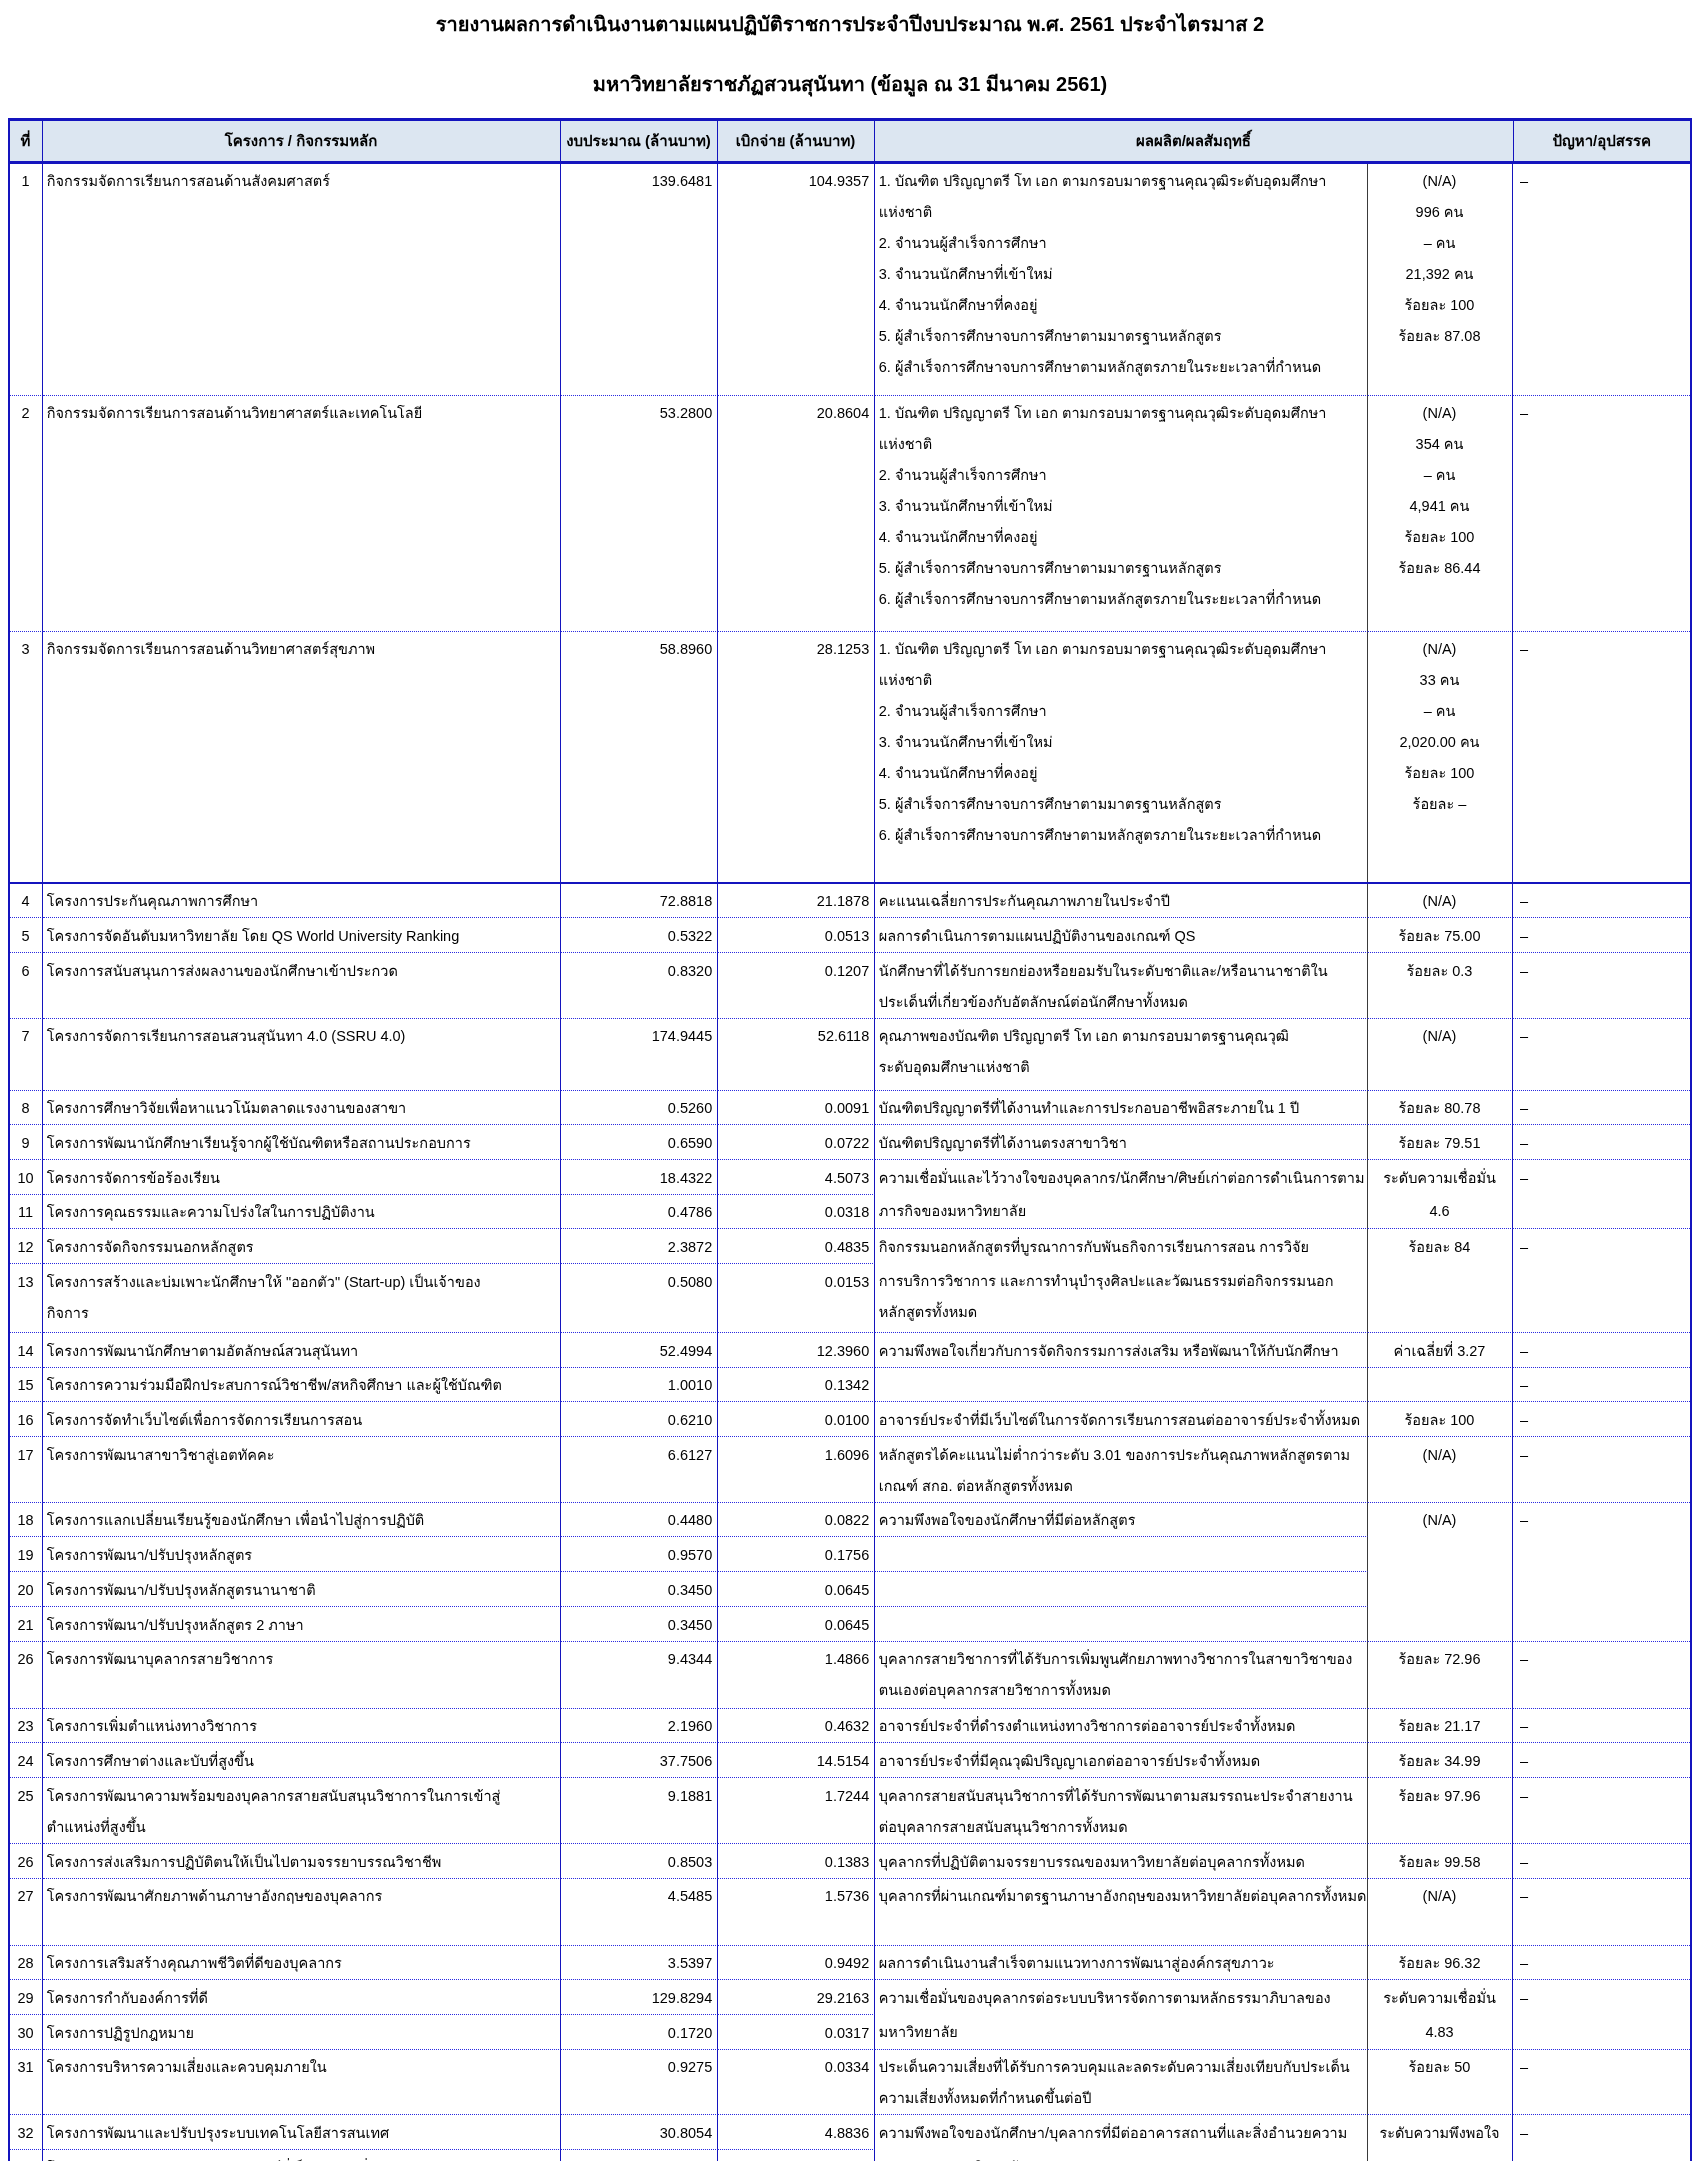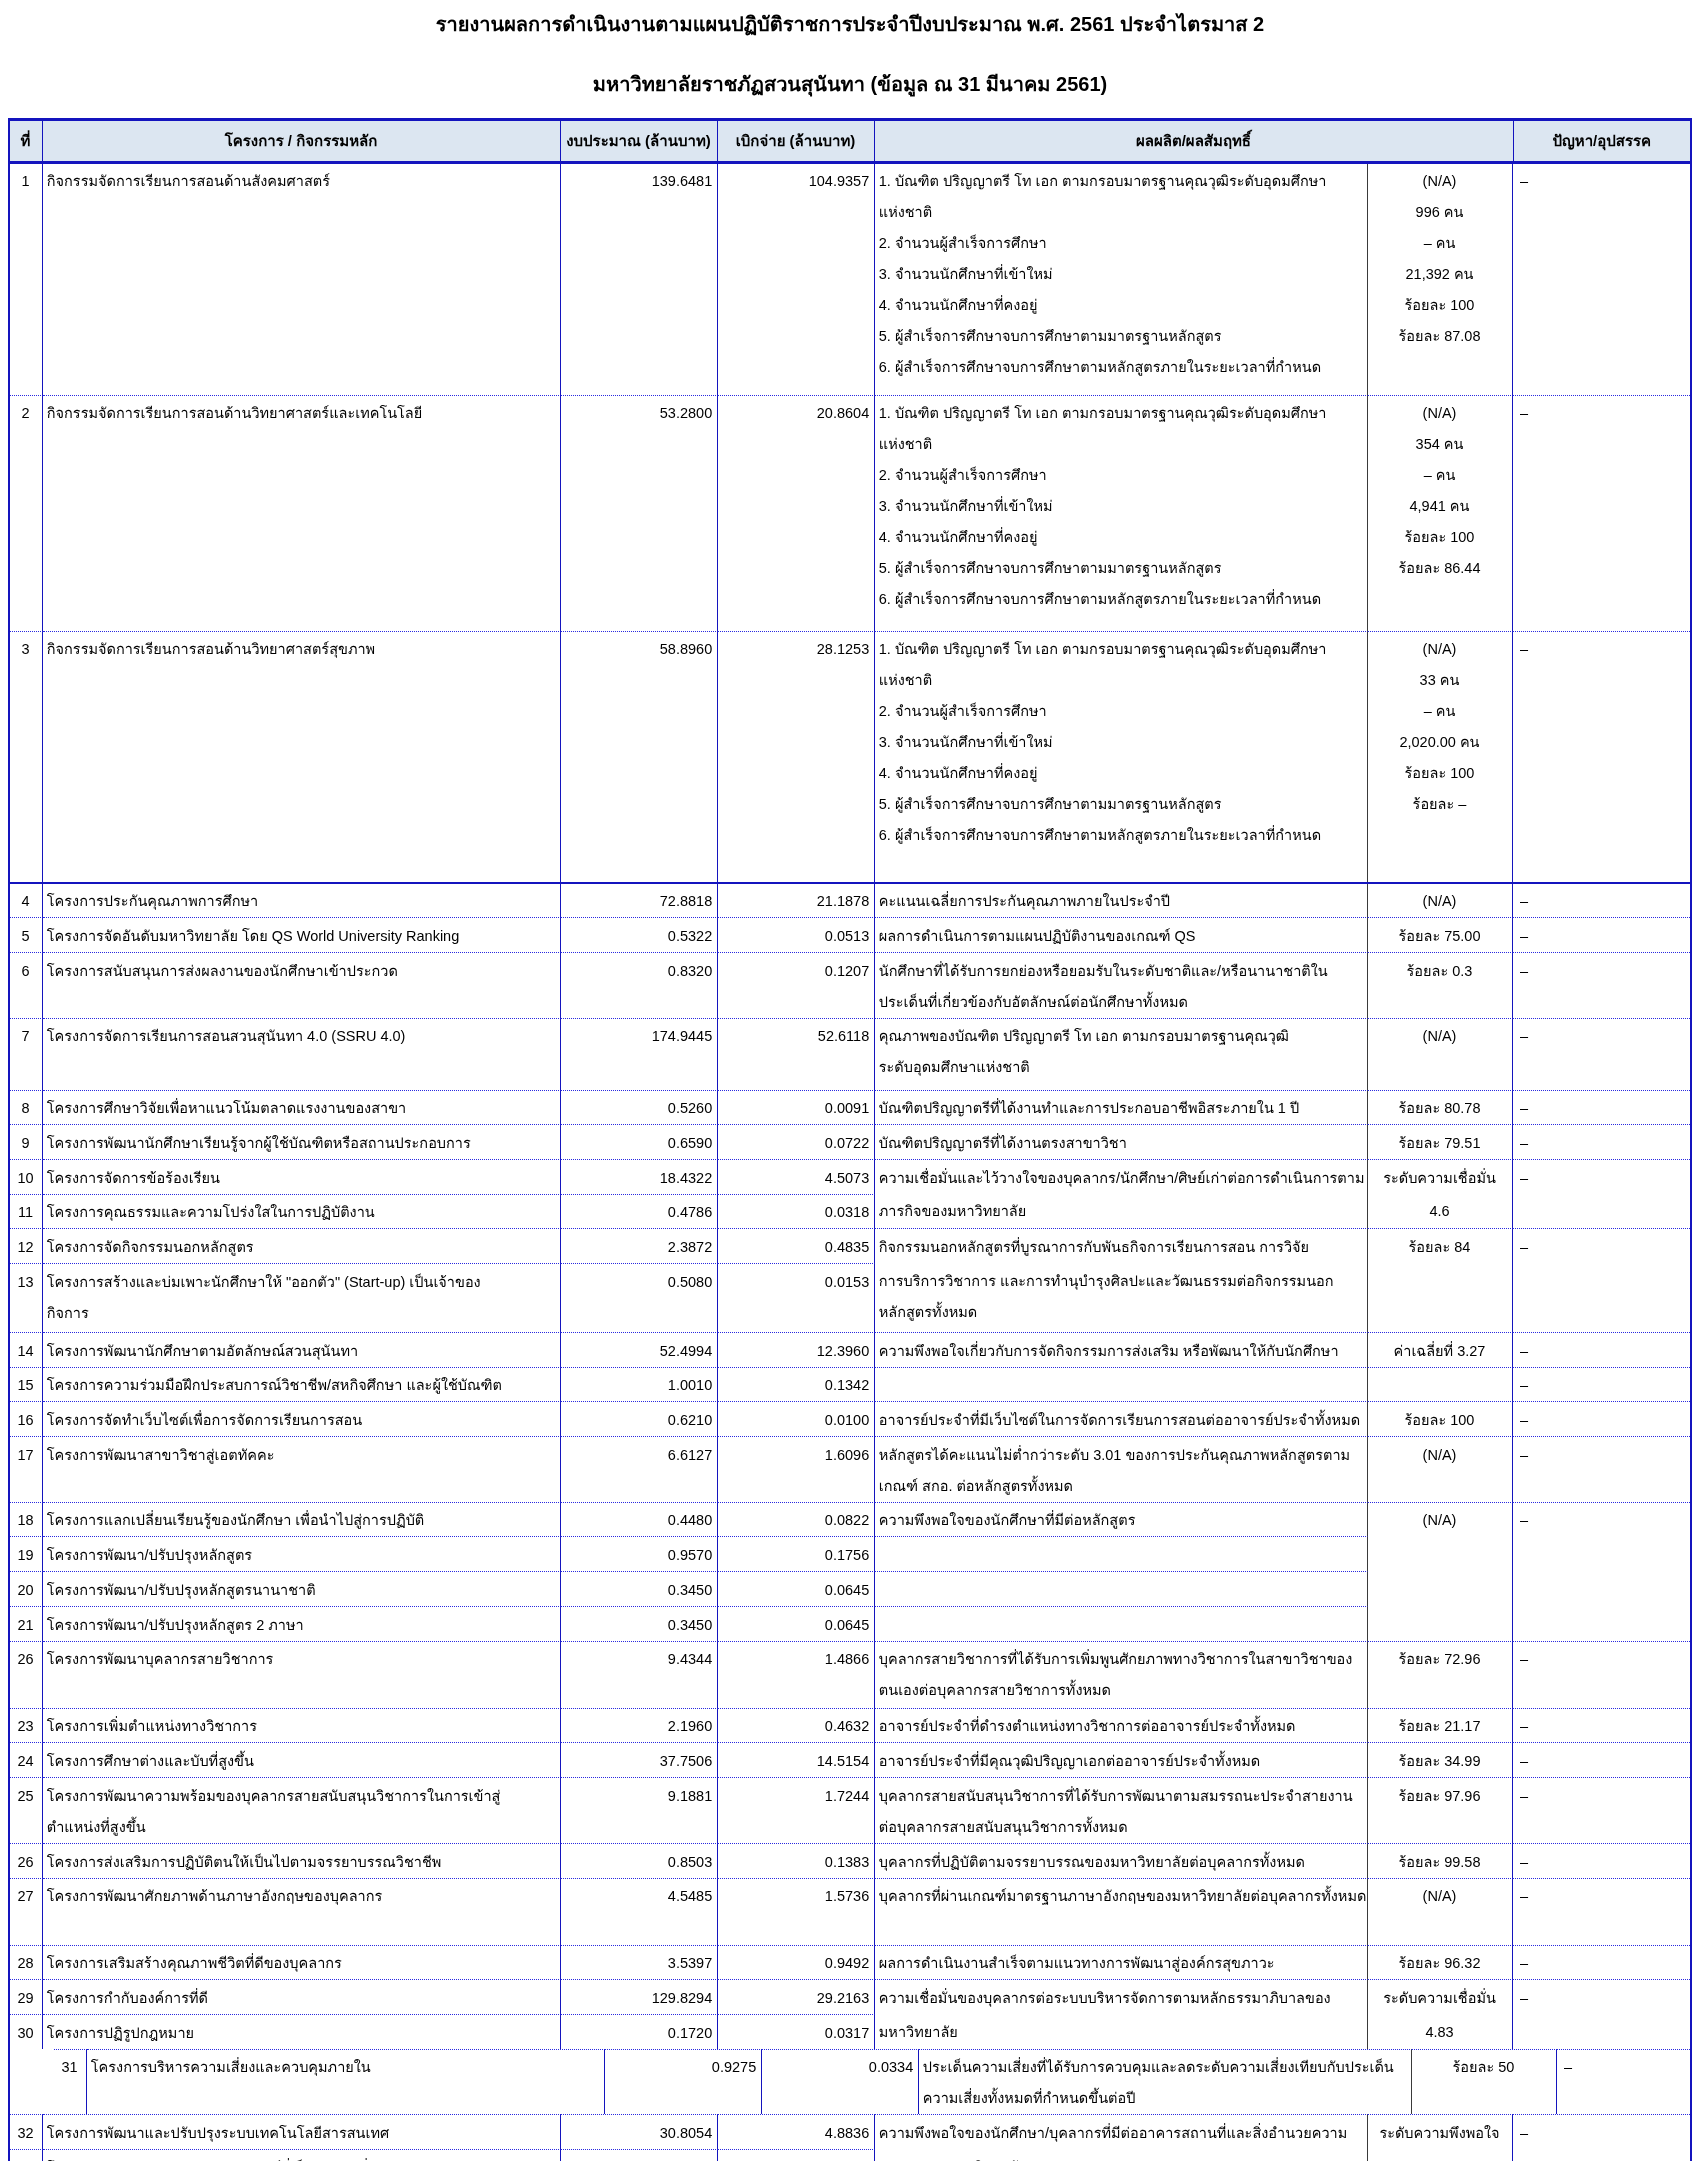--- a/index.html
+++ b/index.html
@@ -771,21 +771,21 @@
           <div class="cell c-out noTop">
             <div class="ln">มหาวิทยาลัย</div>
           </div>
           <div class="cell c-val noTop">
             <div class="ln">4.83</div>
           </div>
           <div class="cell c-prob noTop">
             <div class="ln"></div>
           </div>
         </div>
-        <div class="tr" style="min-height: 62px; margin-left: 44px;">
+        <div class="tr" style="min-height: 62px;">
           <div class="cell c-no">
             <div class="ln">31</div>
           </div>
           <div class="cell c-project">
             <div class="ln">โครงการบริหารความเสี่ยงและควบคุมภายใน</div>
           </div>
           <div class="cell c-budget">
             <div class="ln">0.9275</div>
           </div>
           <div class="cell c-disb">

